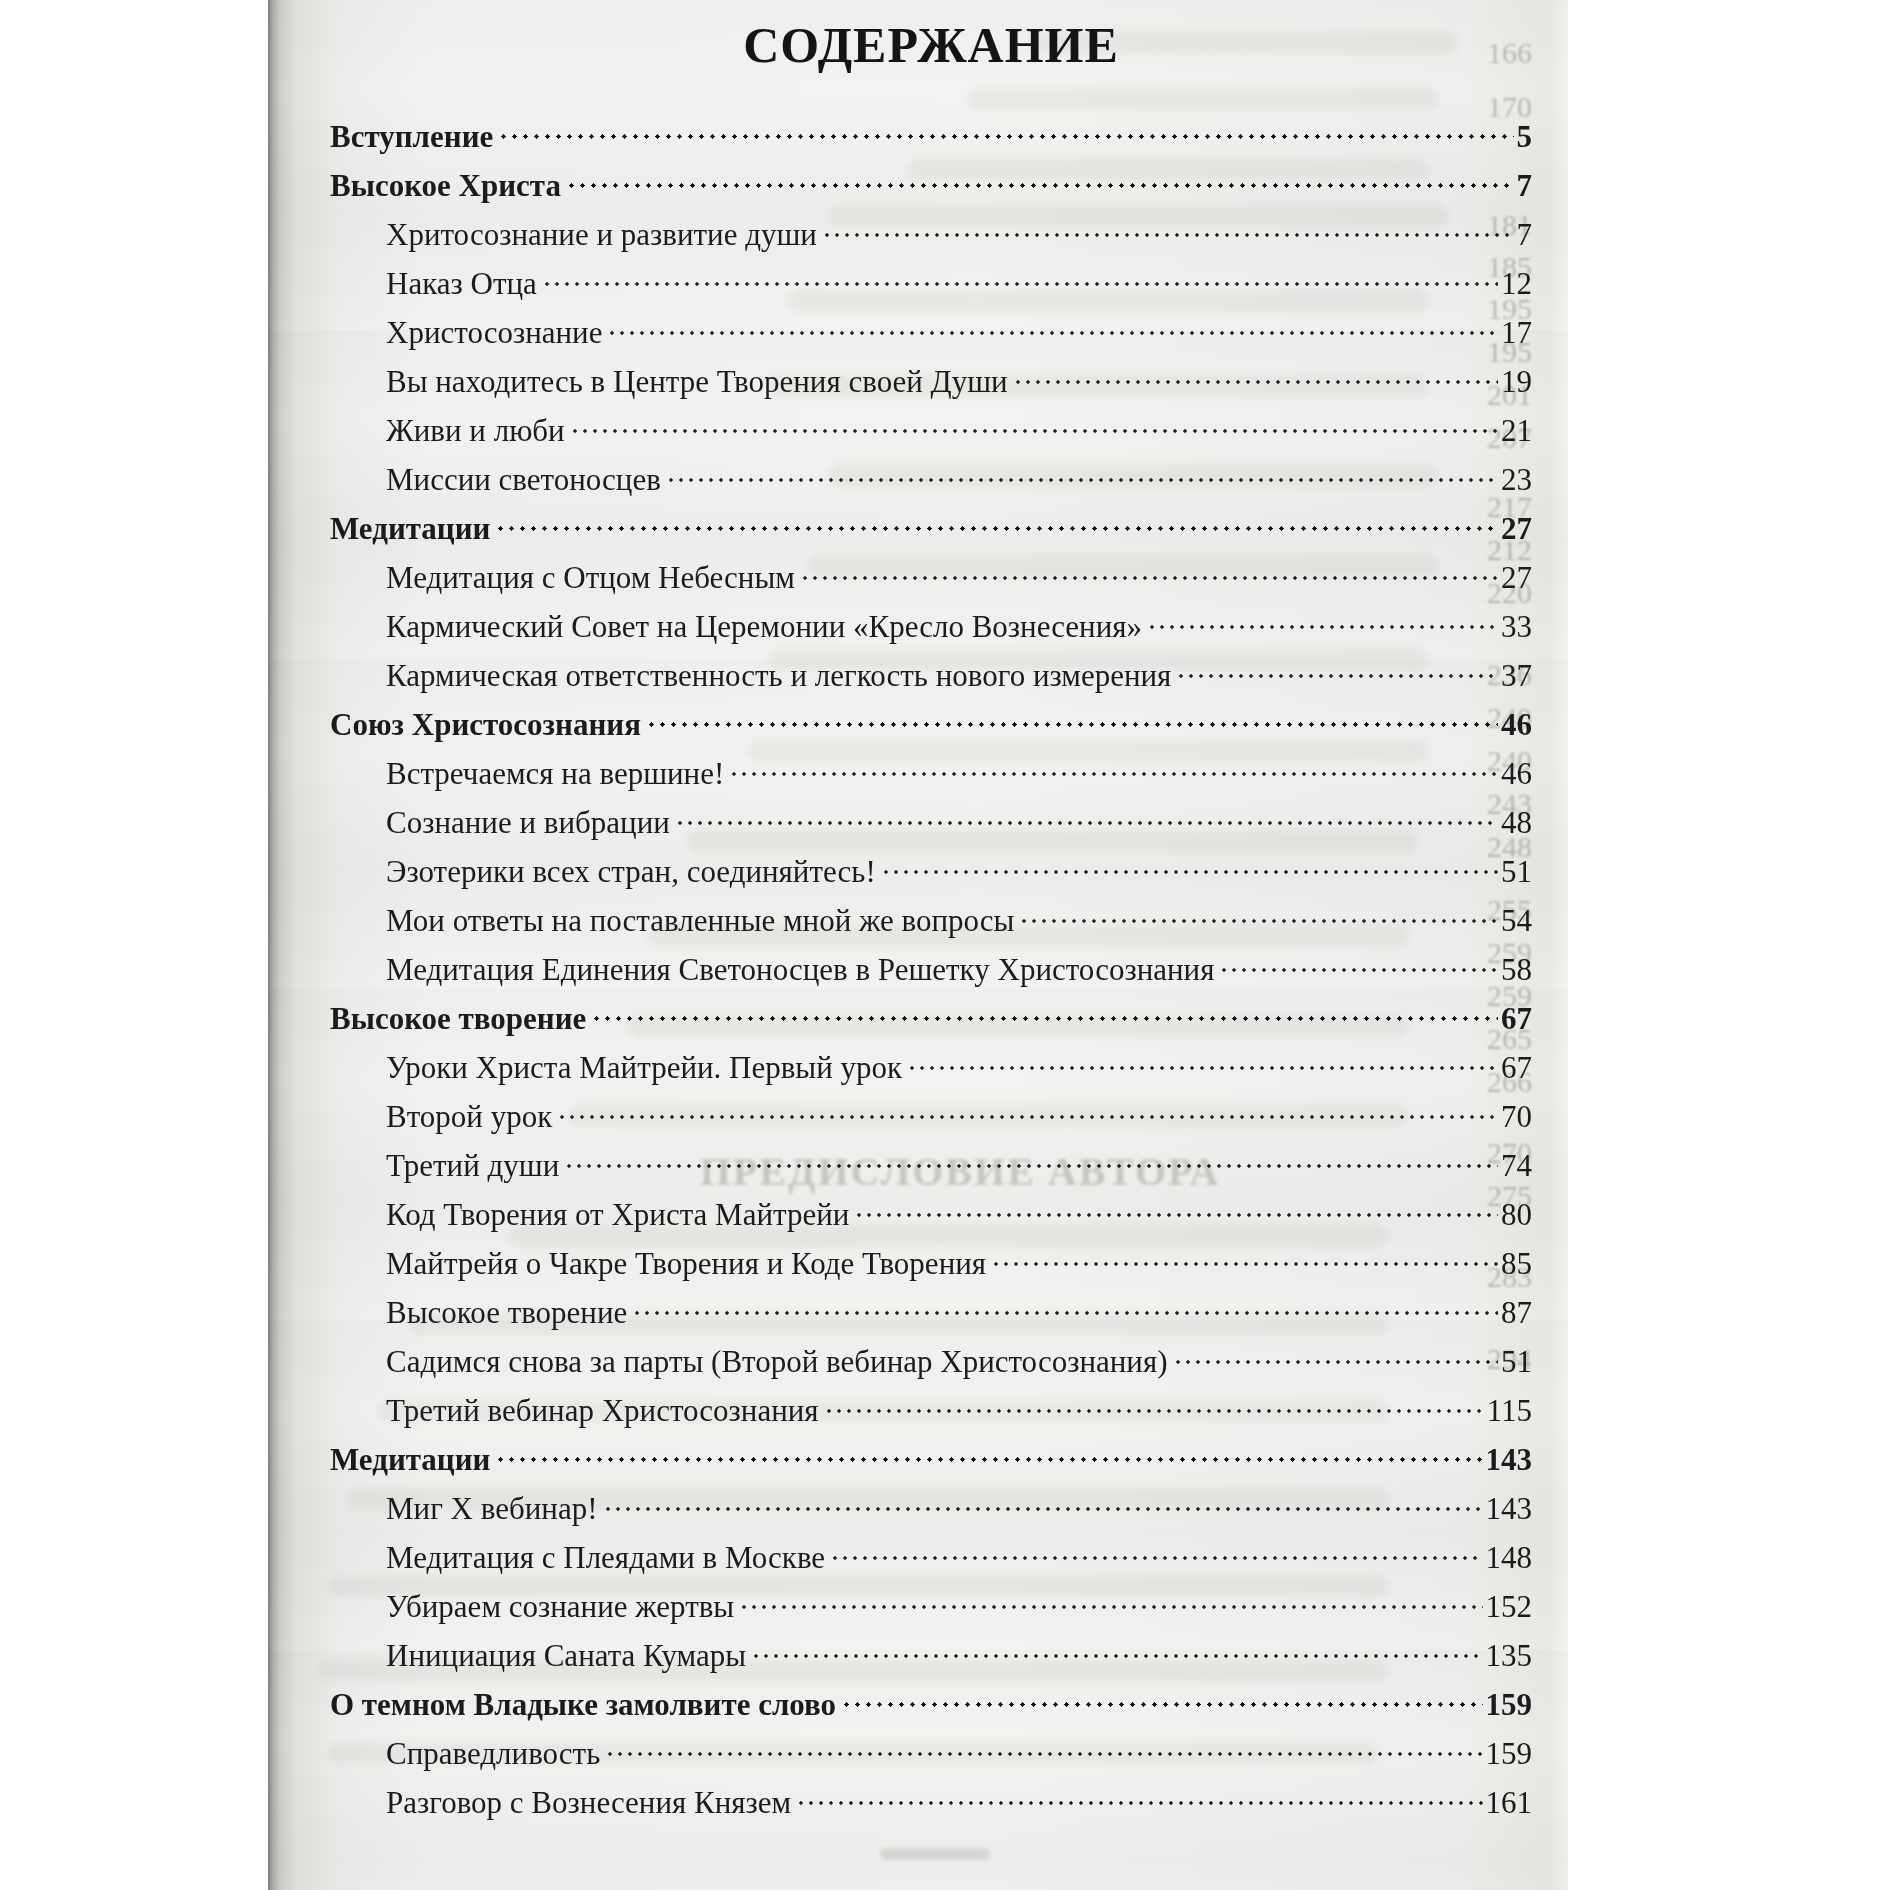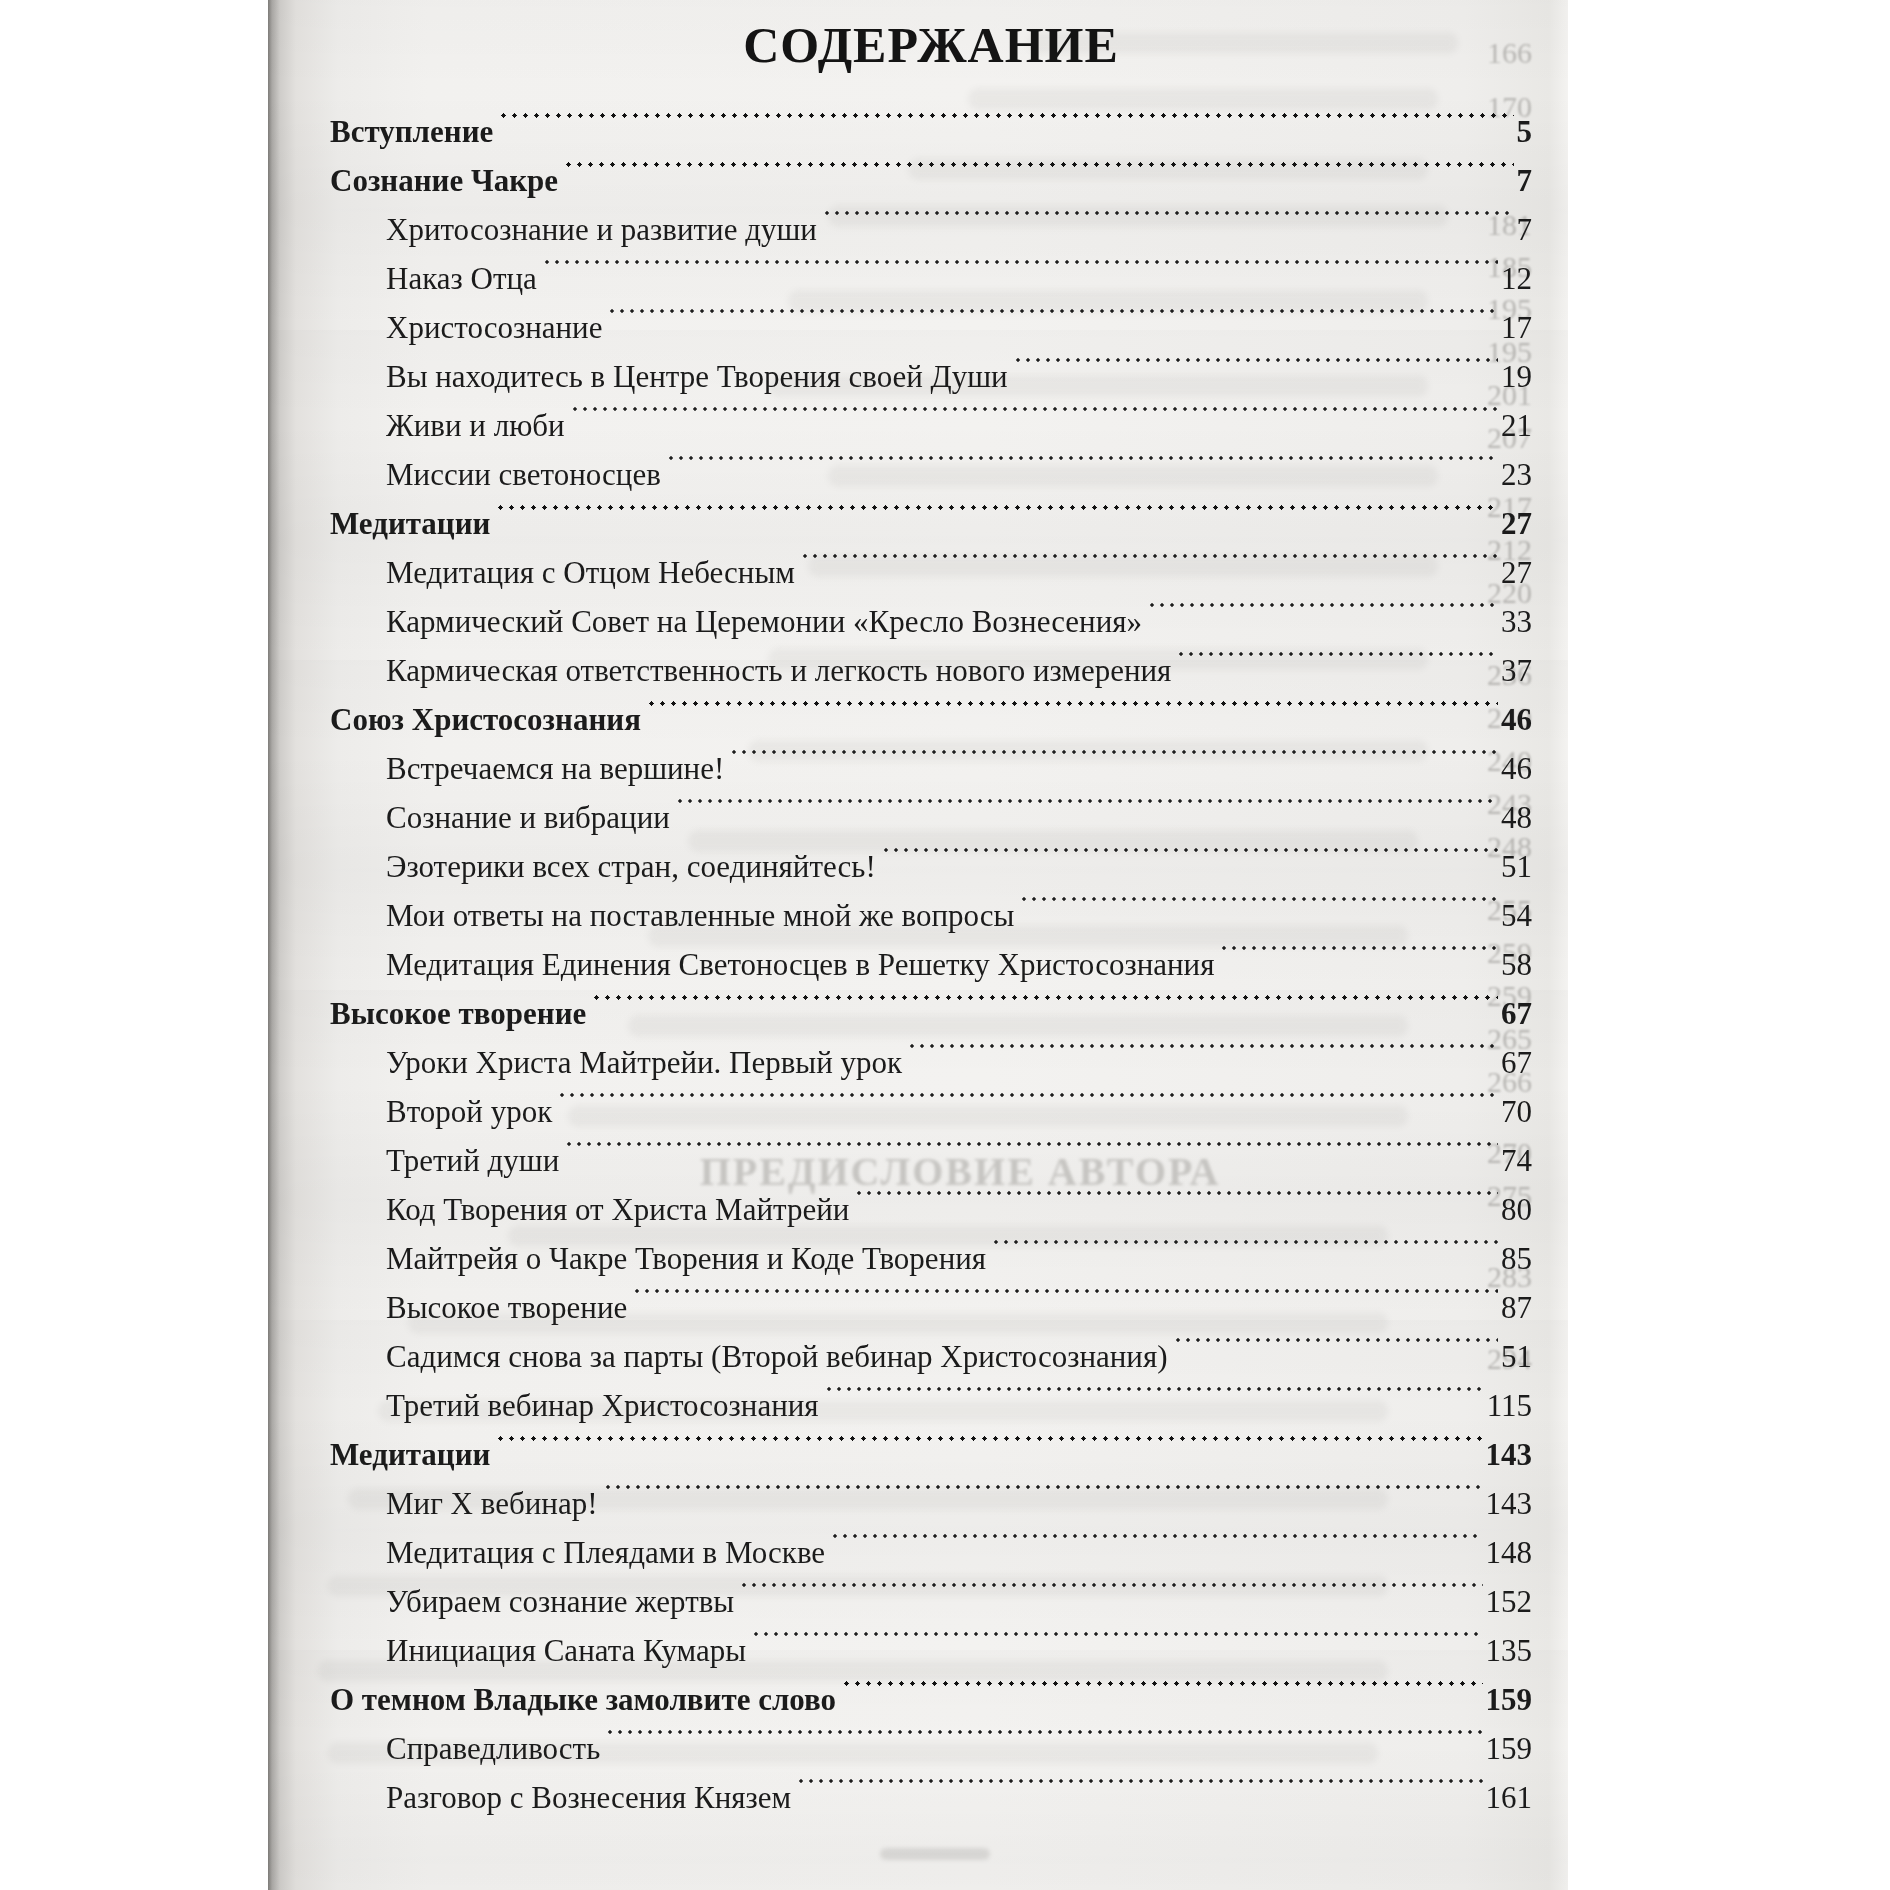--- a/index.html
+++ b/index.html
@@ -98,21 +98,21 @@
     letter-spacing: 1px;
     color: #141414;
   }
   .toc-rows {
     position: absolute;
     left: 0; top: 112px;
     width: 100%;
   }
   .toc-row {
     display: flex;
-    align-items: flex-start;
+    align-items: center;
     height: 49px;
     font-size: 31px;
     line-height: 40px;
     white-space: nowrap;
   }
   .toc-row .label { flex: 0 0 auto; }
   .toc-row .leader {
     flex: 1 1 auto;
     height: 6px;
     margin: 0 3px 0 5px;
@@ -195,21 +195,21 @@
 
   <div class="toc">
     <div class="toc-title">СОДЕРЖАНИЕ</div>
     <div class="toc-rows" id="toc-rows">
         <div class="toc-row bold">
           <span class="label">Вступление</span>
           <span class="leader"></span>
           <span class="pagenum">5</span>
         </div>
         <div class="toc-row bold">
-          <span class="label">Сознание Чакре</span>
+          <span class="label">Высокое Христа</span>
           <span class="leader"></span>
           <span class="pagenum">7</span>
         </div>
         <div class="toc-row indent">
           <span class="label">Хритосознание и развитие души</span>
           <span class="leader"></span>
           <span class="pagenum">7</span>
         </div>
         <div class="toc-row indent">
           <span class="label">Наказ Отца</span>

